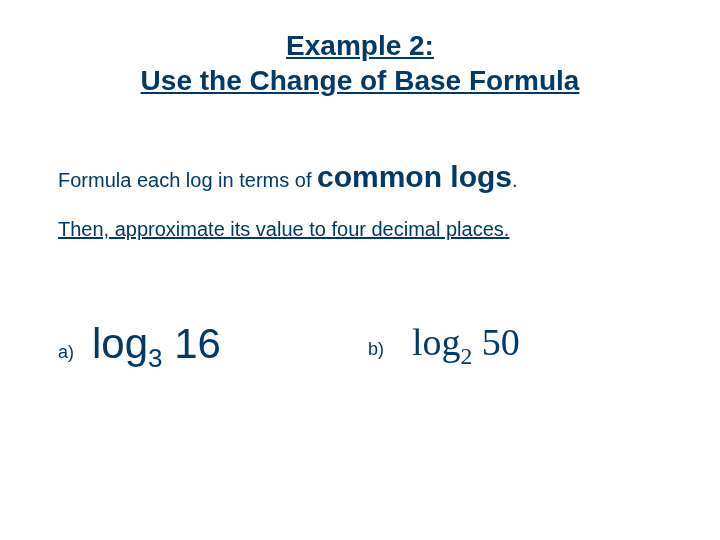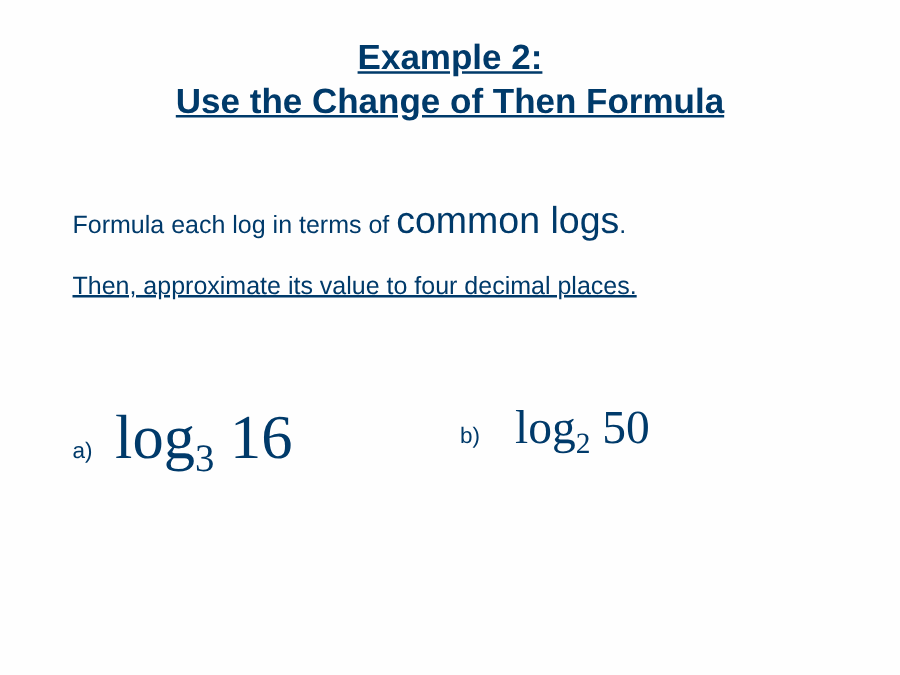--- a/index.html
+++ b/index.html
@@ -29,21 +29,21 @@
     line-height: 1.25;
   }
   .instr-line1 {
     position: absolute;
     top: 160px;
     left: 58px;
     font-size: 20px;
   }
   .emphasis {
     font-size: 30px;
-    font-weight: normal;
+    font-weight: bold;
     margin-top: 24px;
   }
   .instr-line2 {
     position: absolute;
     top: 218px;
     left: 58px;
     font-size: 20px;
     text-decoration: underline;
   }
   .problems {
@@ -57,42 +57,41 @@
     display: flex;
     align-items: baseline;
   }
   .prob-a { flex: 1; }
   .prob-b { flex: 1; }
   .part-label {
     font-size: 18px;
     margin-right: 18px;
   }
   .log-expr {
-    font-size: 50px;
-    font-family: Liberation Serif, serif;
+    font-size: 42px;
   }
   .log-expr-serif {
     font-size: 38px;
     font-family: "Times New Roman", Times, serif;
     margin-left: 10px;
   }
   sub {
     font-size: 0.62em;
     vertical-align: sub;
     line-height: 0;
   }
 </style>
 </head>
 <body>
 
 <div class="slide">
 
   <div class="title-block">
     <span>Example 2:</span><br>
-    <span>Use the Change of Then Formula</span>
+    <span>Use the Change of Base Formula</span>
   </div>
 
   <div class="instr-line1">
     <span>Formula each log in terms of </span><span class="emphasis">common logs</span><span>.</span>
   </div>
 
   <div class="instr-line2">Then, approximate its value to four decimal places.</div>
 
   <div class="problems">
     <div class="prob prob-a">

